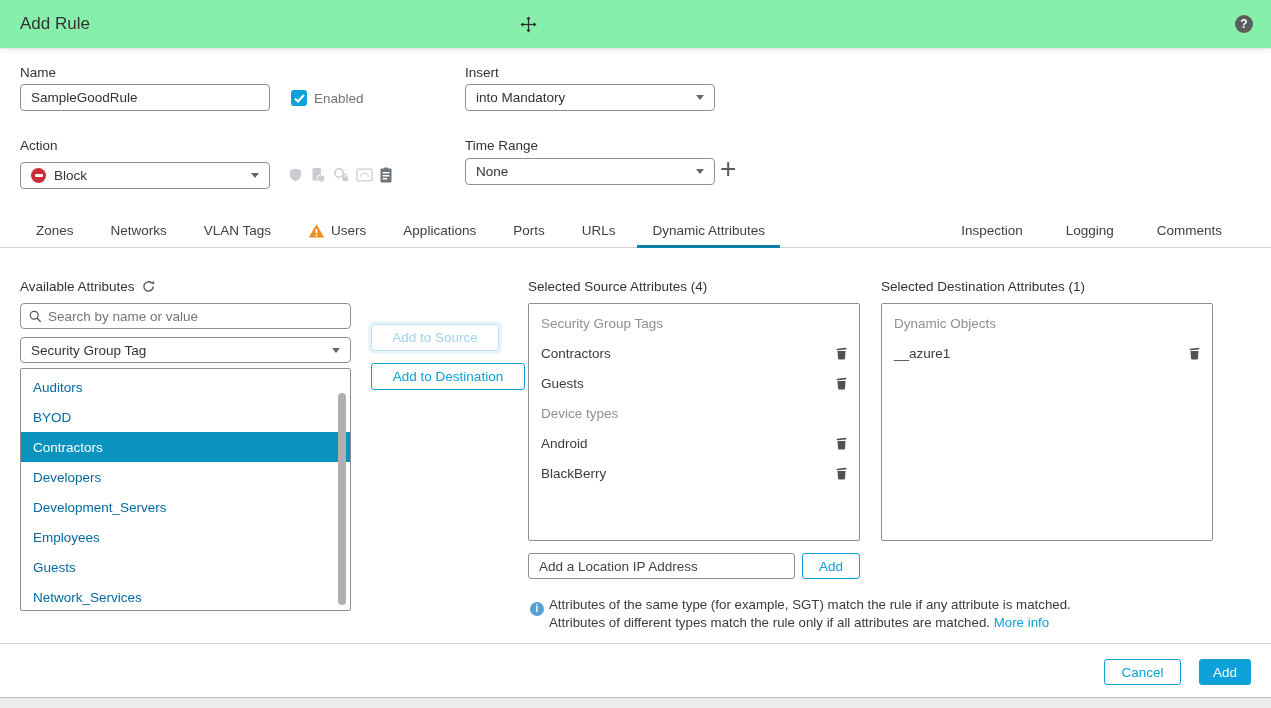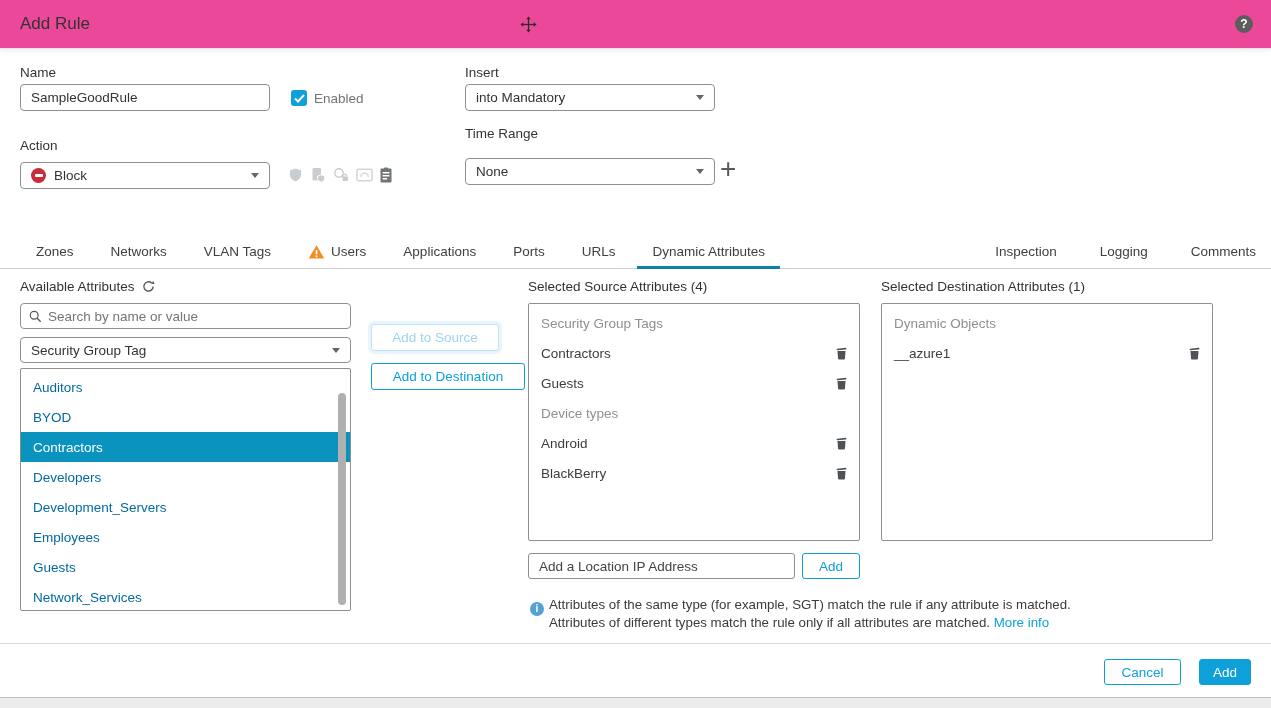--- a/index.html
+++ b/index.html
@@ -7,21 +7,21 @@
   body {
     font-family: "Liberation Sans", sans-serif;
     background: #ffffff;
     position: relative;
     overflow: hidden;
     color: #404040;
   }
   
   .topbar {
     position: absolute; left:0; top:0; width:1271px; height:48px;
-    background:#ec4899; z-index: 5;
+    background:#86efac; z-index: 5;
     box-shadow: 0 1px 0 #e6e6e6, 0 3px 5px rgba(0,0,0,.07);
   }
   .dialog-title { position:absolute; left:20px; top:14px; font-size:17px; color:#333; }
   .move-handle { position:absolute; left:520px; top:16px; width:17px; height:17px; cursor:move; }
   .help-btn {
     position:absolute; right:18px; top:15px; width:18px; height:18px; border-radius:50%;
     background:#5d5d5d; color:#fff; font-size:12px; font-weight:bold;
     display:flex; align-items:center; justify-content:center; cursor:pointer;
   }
   
@@ -50,23 +50,23 @@
   }
   .block-dot i { display:block; width:8px; height:2.2px; background:#fff; border-radius:1px; }
   .action-icons { position:absolute; left:288px; top:167px; display:flex; gap:7px; align-items:center; }
   .action-icons svg { display:block; }
   .plus-btn {
     position:absolute; left:720px; top:155px; font-size:28px; font-weight:300; color:#5a5a5a;
     cursor:pointer; line-height:28px;
   }
   
   .tabbar {
-    position:absolute; left:0; top:235px; width:1271px; height:34px;
+    position:absolute; left:0; top:214px; width:1271px; height:34px;
     display:flex; align-items:center; border-bottom:1px solid #cfcfcf;
-    padding-left:21px; 
+    padding-left:21px; padding-right:34px;
   }
   .tabs-left { display:flex; gap:7px; height:100%; }
   .tabs-right { display:flex; gap:13px; height:100%; margin-left:auto; }
   .tab {
     position:relative; display:flex; align-items:center; gap:6px; padding:0 15px;
     font-size:13.5px; color:#404040; cursor:pointer; white-space:nowrap;
   }
   .tab.active::after {
     content:""; position:absolute; left:0; right:0; bottom:-1px; height:3px; background:#0e7fa6;
   }
@@ -223,21 +223,21 @@
     <svg width="12" height="16" viewBox="0 0 12 16">
         <rect x="0.5" y="1.5" width="11" height="14" rx="1" fill="#6f7579"></rect>
         <rect x="4" y="0.5" width="4" height="2.4" rx="0.7" fill="#6f7579"></rect>
         <rect x="2.6" y="5" width="6.8" height="1.5" fill="#fff"></rect>
         <rect x="2.6" y="8" width="6.8" height="1.5" fill="#fff"></rect>
         <rect x="2.6" y="11" width="4.5" height="1.5" fill="#fff"></rect>
       </svg>
   </span>
 </div>
 
-<div class="field-label" style="left:465px; top:126px;">Time Range</div>
+<div class="field-label" style="left:465px; top:138px;">Time Range</div>
 <div class="select-box" style="left:465px; top:158px; width:250px;">
   <span>None</span>
   <span class="caret"></span>
 </div>
 <div class="plus-btn">+</div>
 
 <div class="tabbar">
   <div class="tabs-left">
       <div class="tab">
         <span>Zones</span>

